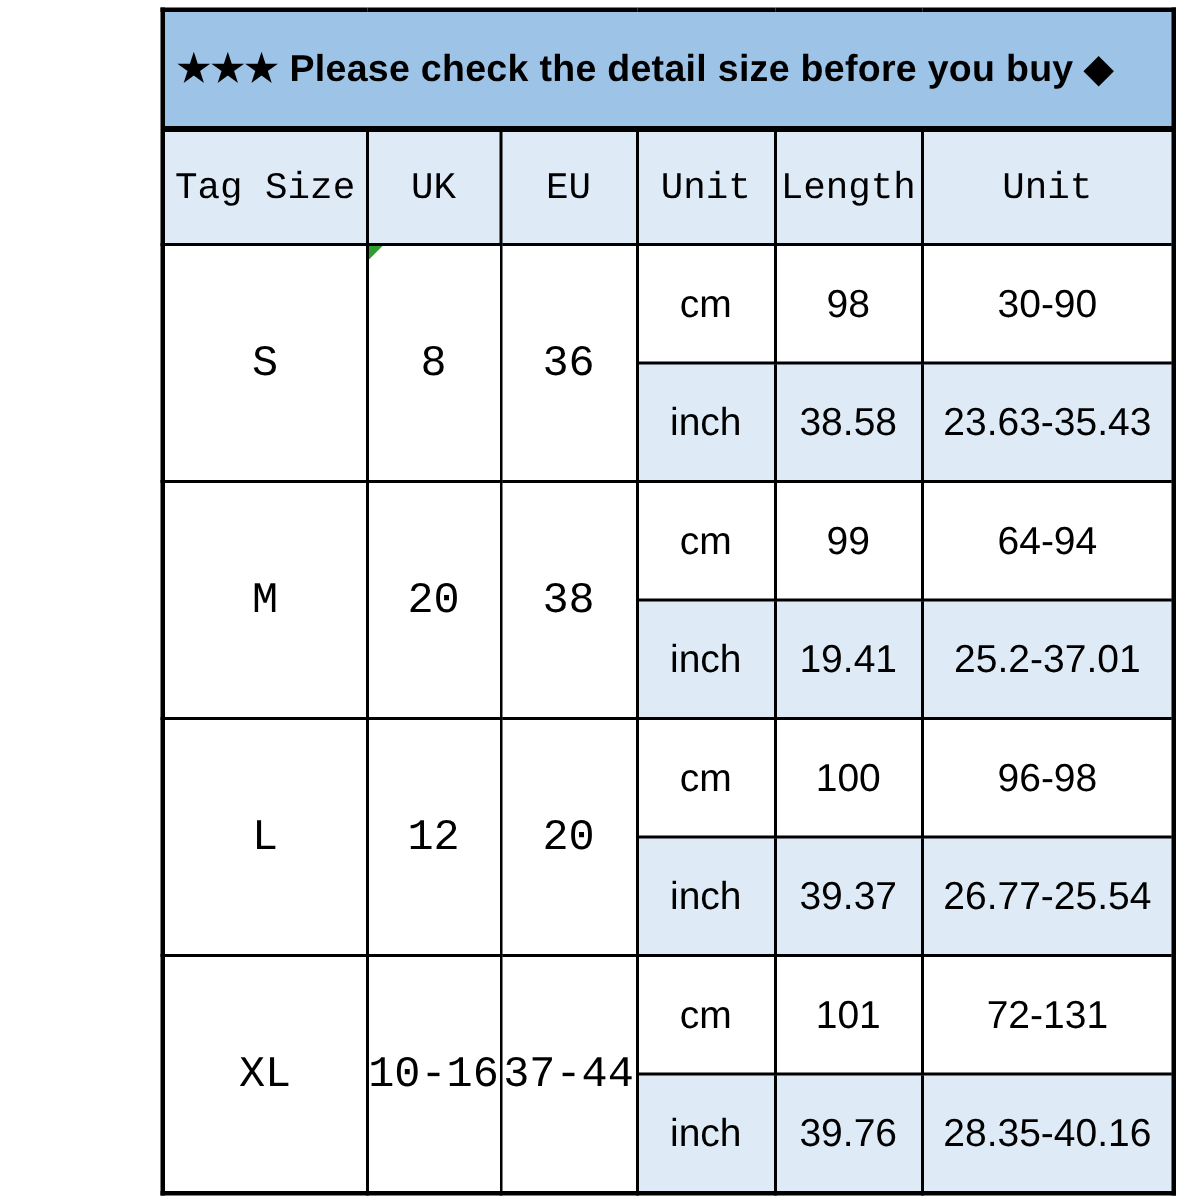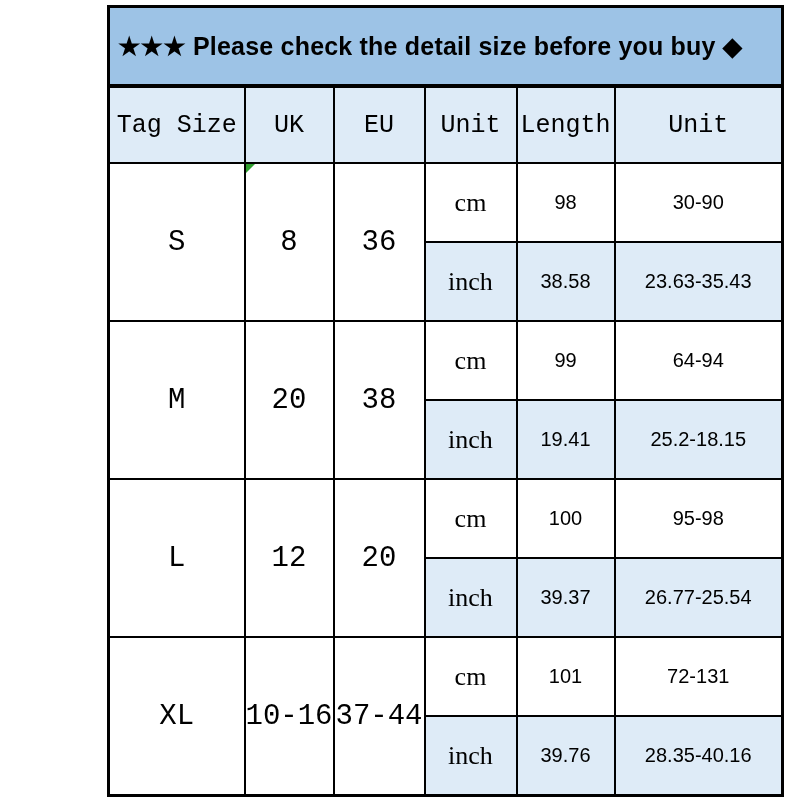--- a/index.html
+++ b/index.html
@@ -43,26 +43,26 @@
   td.big{
     background:#ffffff;
     font-family:"Liberation Mono","DejaVu Sans Mono",monospace;
     font-size:29px;
     white-space:nowrap;
     position:relative;
   }
   tr.cm-row td.sub{background:#ffffff;height:77px;}
   tr.inch-row td.sub{background:var(--row-alt-bg);height:77px;}
   td.unit{
-    font-family:Liberation Serif, serif;
+    font-family:Liberation Sans, sans-serif;
     font-size:26px;
   }
   td.val{
     font-family:"Liberation Sans","DejaVu Sans",sans-serif;
-    font-size:20px;
+    font-size:26px;
     white-space:nowrap;
   }
   .corner-marker{
     position:absolute;top:0;left:0;width:0;height:0;
     border-top:9px solid var(--corner-marker-green);
     border-right:9px solid transparent;
   }
 </style>
 </head>
 <body>
@@ -113,30 +113,30 @@
       <td class="big" rowspan="2">M</td>
       <td class="big" rowspan="2">20</td>
       <td class="big" rowspan="2">38</td>
       <td class="sub unit">cm</td>
       <td class="sub val">99</td>
       <td class="sub val">64-94</td>
     </tr>
     <tr class="inch-row">
       <td class="sub unit">inch</td>
       <td class="sub val">19.41</td>
-      <td class="sub val">25.2-18.15</td>
+      <td class="sub val">25.2-37.01</td>
     </tr>
 
     <tr class="cm-row">
       <td class="big" rowspan="2">L</td>
       <td class="big" rowspan="2">12</td>
       <td class="big" rowspan="2">20</td>
       <td class="sub unit">cm</td>
       <td class="sub val">100</td>
-      <td class="sub val">95-98</td>
+      <td class="sub val">96-98</td>
     </tr>
     <tr class="inch-row">
       <td class="sub unit">inch</td>
       <td class="sub val">39.37</td>
       <td class="sub val">26.77-25.54</td>
     </tr>
 
     <tr class="cm-row">
       <td class="big" rowspan="2">XL</td>
       <td class="big" rowspan="2">10-16</td>

